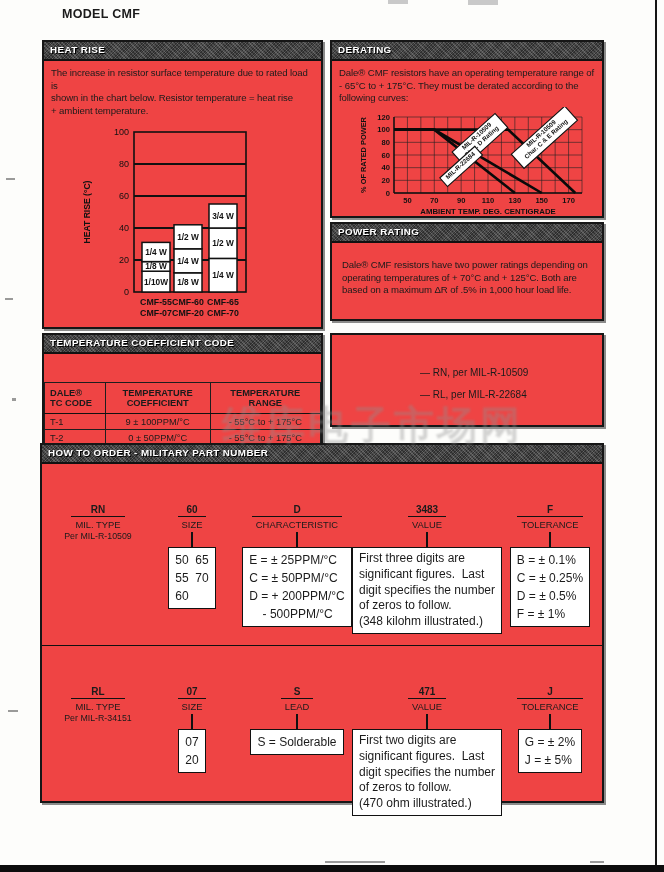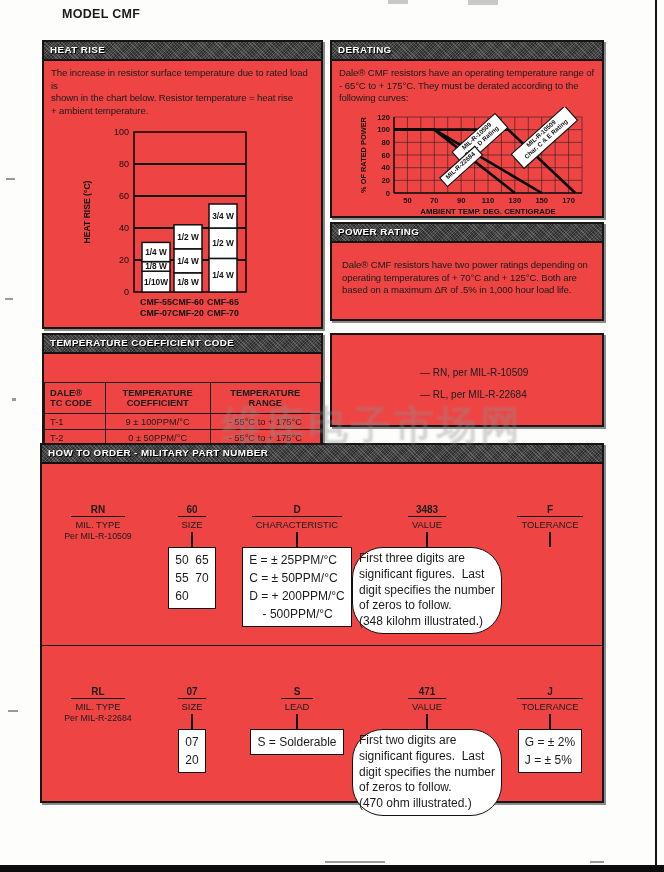--- a/index.html
+++ b/index.html
@@ -37,21 +37,21 @@
   .order-row{position:relative;height:169px;padding-left:36px;}
   .order-row + .order-row{border-top:1.5px solid #111;margin-top:12px;}
   .ocol{position:absolute;top:40px;display:flex;flex-direction:column;align-items:center;}
   .oc0{left:0;width:112px}.oc1{left:114px;width:72px}.oc2{left:196px;width:118px}
   .oc3{left:306px;width:158px}.oc4{left:460px;width:96px}
   .oval{font-weight:bold;font-size:10px;margin-bottom:1px;}
   .olabel{border-top:1.2px solid #111;padding:2px 4px 0;font-size:9.4px;}
   .osub{font-size:8.8px;margin-top:1px;}
   .oconn{width:1.2px;height:15px;background:#111;margin-top:2px;}
   .obox{border:1.5px solid #111;padding:3px 6px;font-size:12px;line-height:1.5;white-space:pre;text-align:left;background:#fff;}
-  .obox.tight{line-height:1.32;border-radius:31px;}
+  .obox.tight{line-height:1.32;}
   
   .speck{position:absolute;background:#c9c9c9;}
   .regmark{position:absolute;background:#6f6f6f;opacity:.7;}
   .right-edge{position:absolute;left:655px;top:0;width:2px;height:866px;background:#151515;}
   .bottom-bar{position:absolute;left:0;top:865px;width:664px;height:7px;background:#0d0d0d;}
   .watermark{position:absolute;left:222px;top:398px;font-size:40px;font-weight:bold;color:#8f8f8f;
     opacity:.38;letter-spacing:3px;filter:blur(1.2px);pointer-events:none;z-index:9;white-space:nowrap;}
 </style>
 </head>
 <body>
@@ -281,27 +281,31 @@
             <div class="obox tight">First three digits are
 significant figures.  Last
 digit specifies the number
 of zeros to follow.
 (348 kilohm illustrated.)</div>
           </div>
           <div class="ocol oc4">
             <div class="oval">F</div>
             <div class="olabel">TOLERANCE</div>
             <div class="oconn"></div>
+            <div class="obox">B = ± 0.1%
+C = ± 0.25%
+D = ± 0.5%
+F = ± 1%</div>
           </div>
         </div>
         <div class="order-row">
           <div class="ocol oc0">
             <div class="oval">RL</div>
             <div class="olabel">MIL. TYPE</div>
-            <div class="osub">Per MIL-R-22684</div>
+            <div class="osub">Per MIL-R-34151</div>
           </div>
           <div class="ocol oc1">
             <div class="oval">07</div>
             <div class="olabel">SIZE</div>
             <div class="oconn"></div>
             <div class="obox">07
 20</div>
           </div>
           <div class="ocol oc2">
             <div class="oval">S</div>

